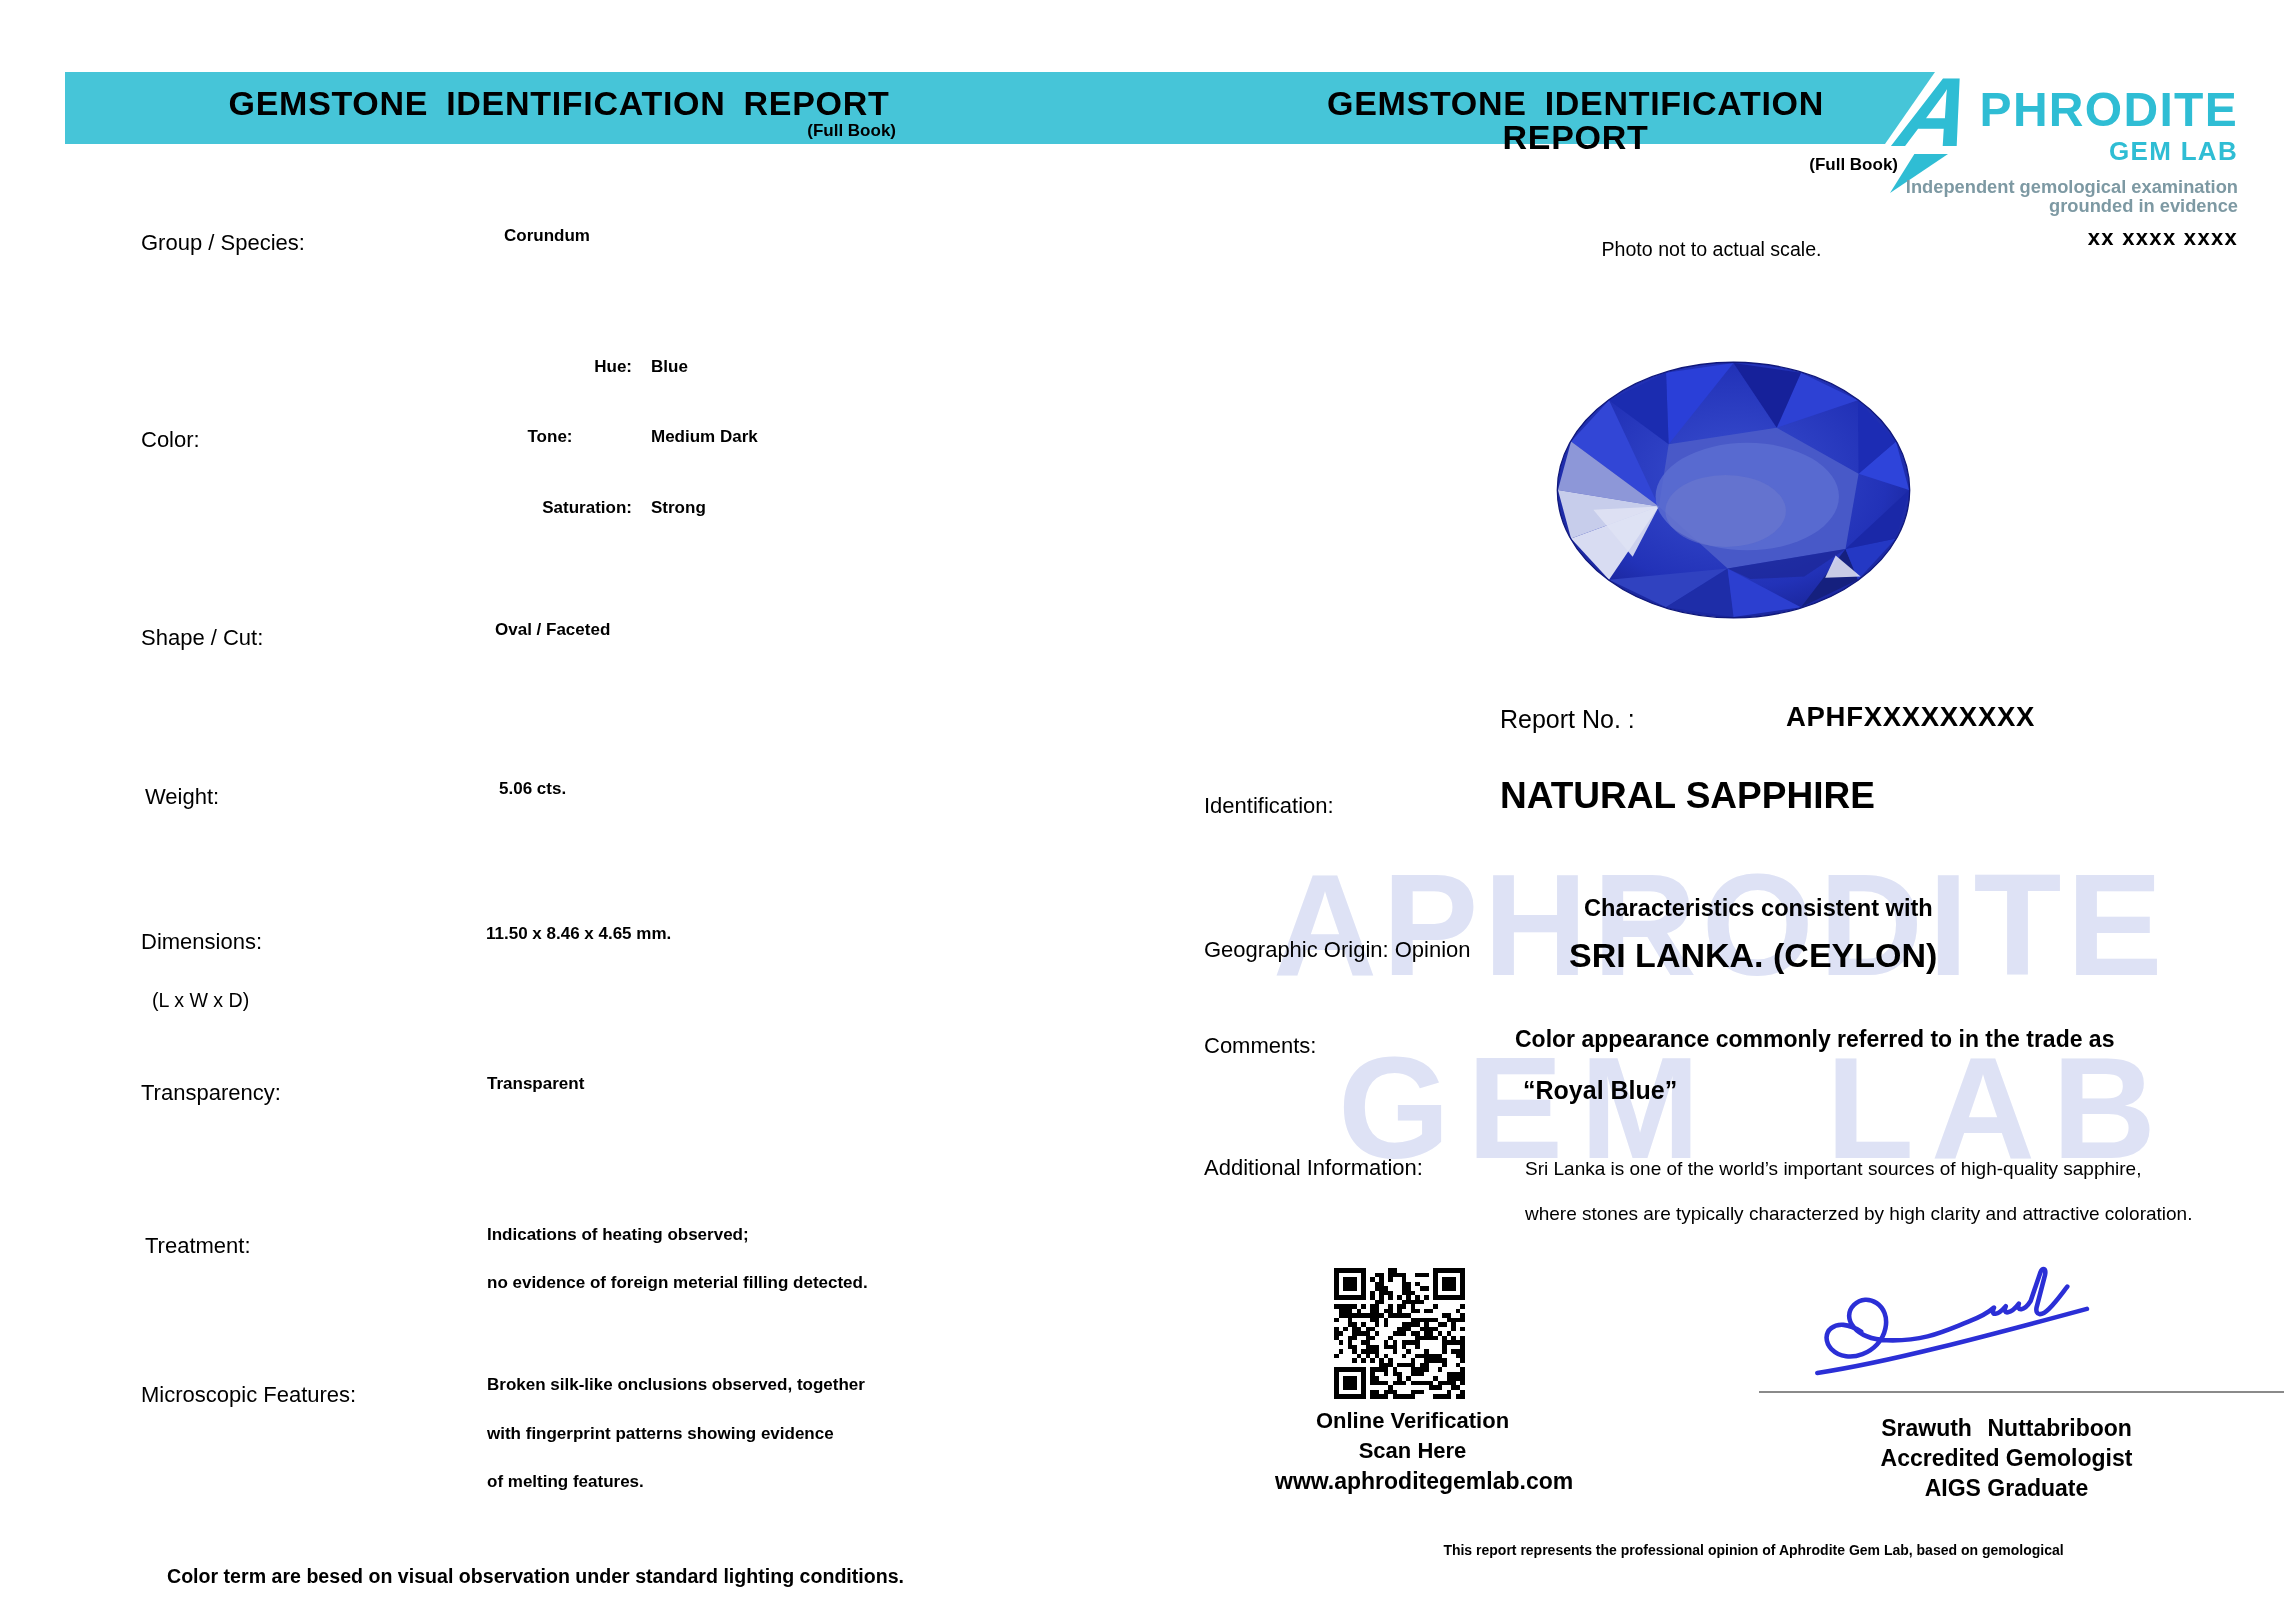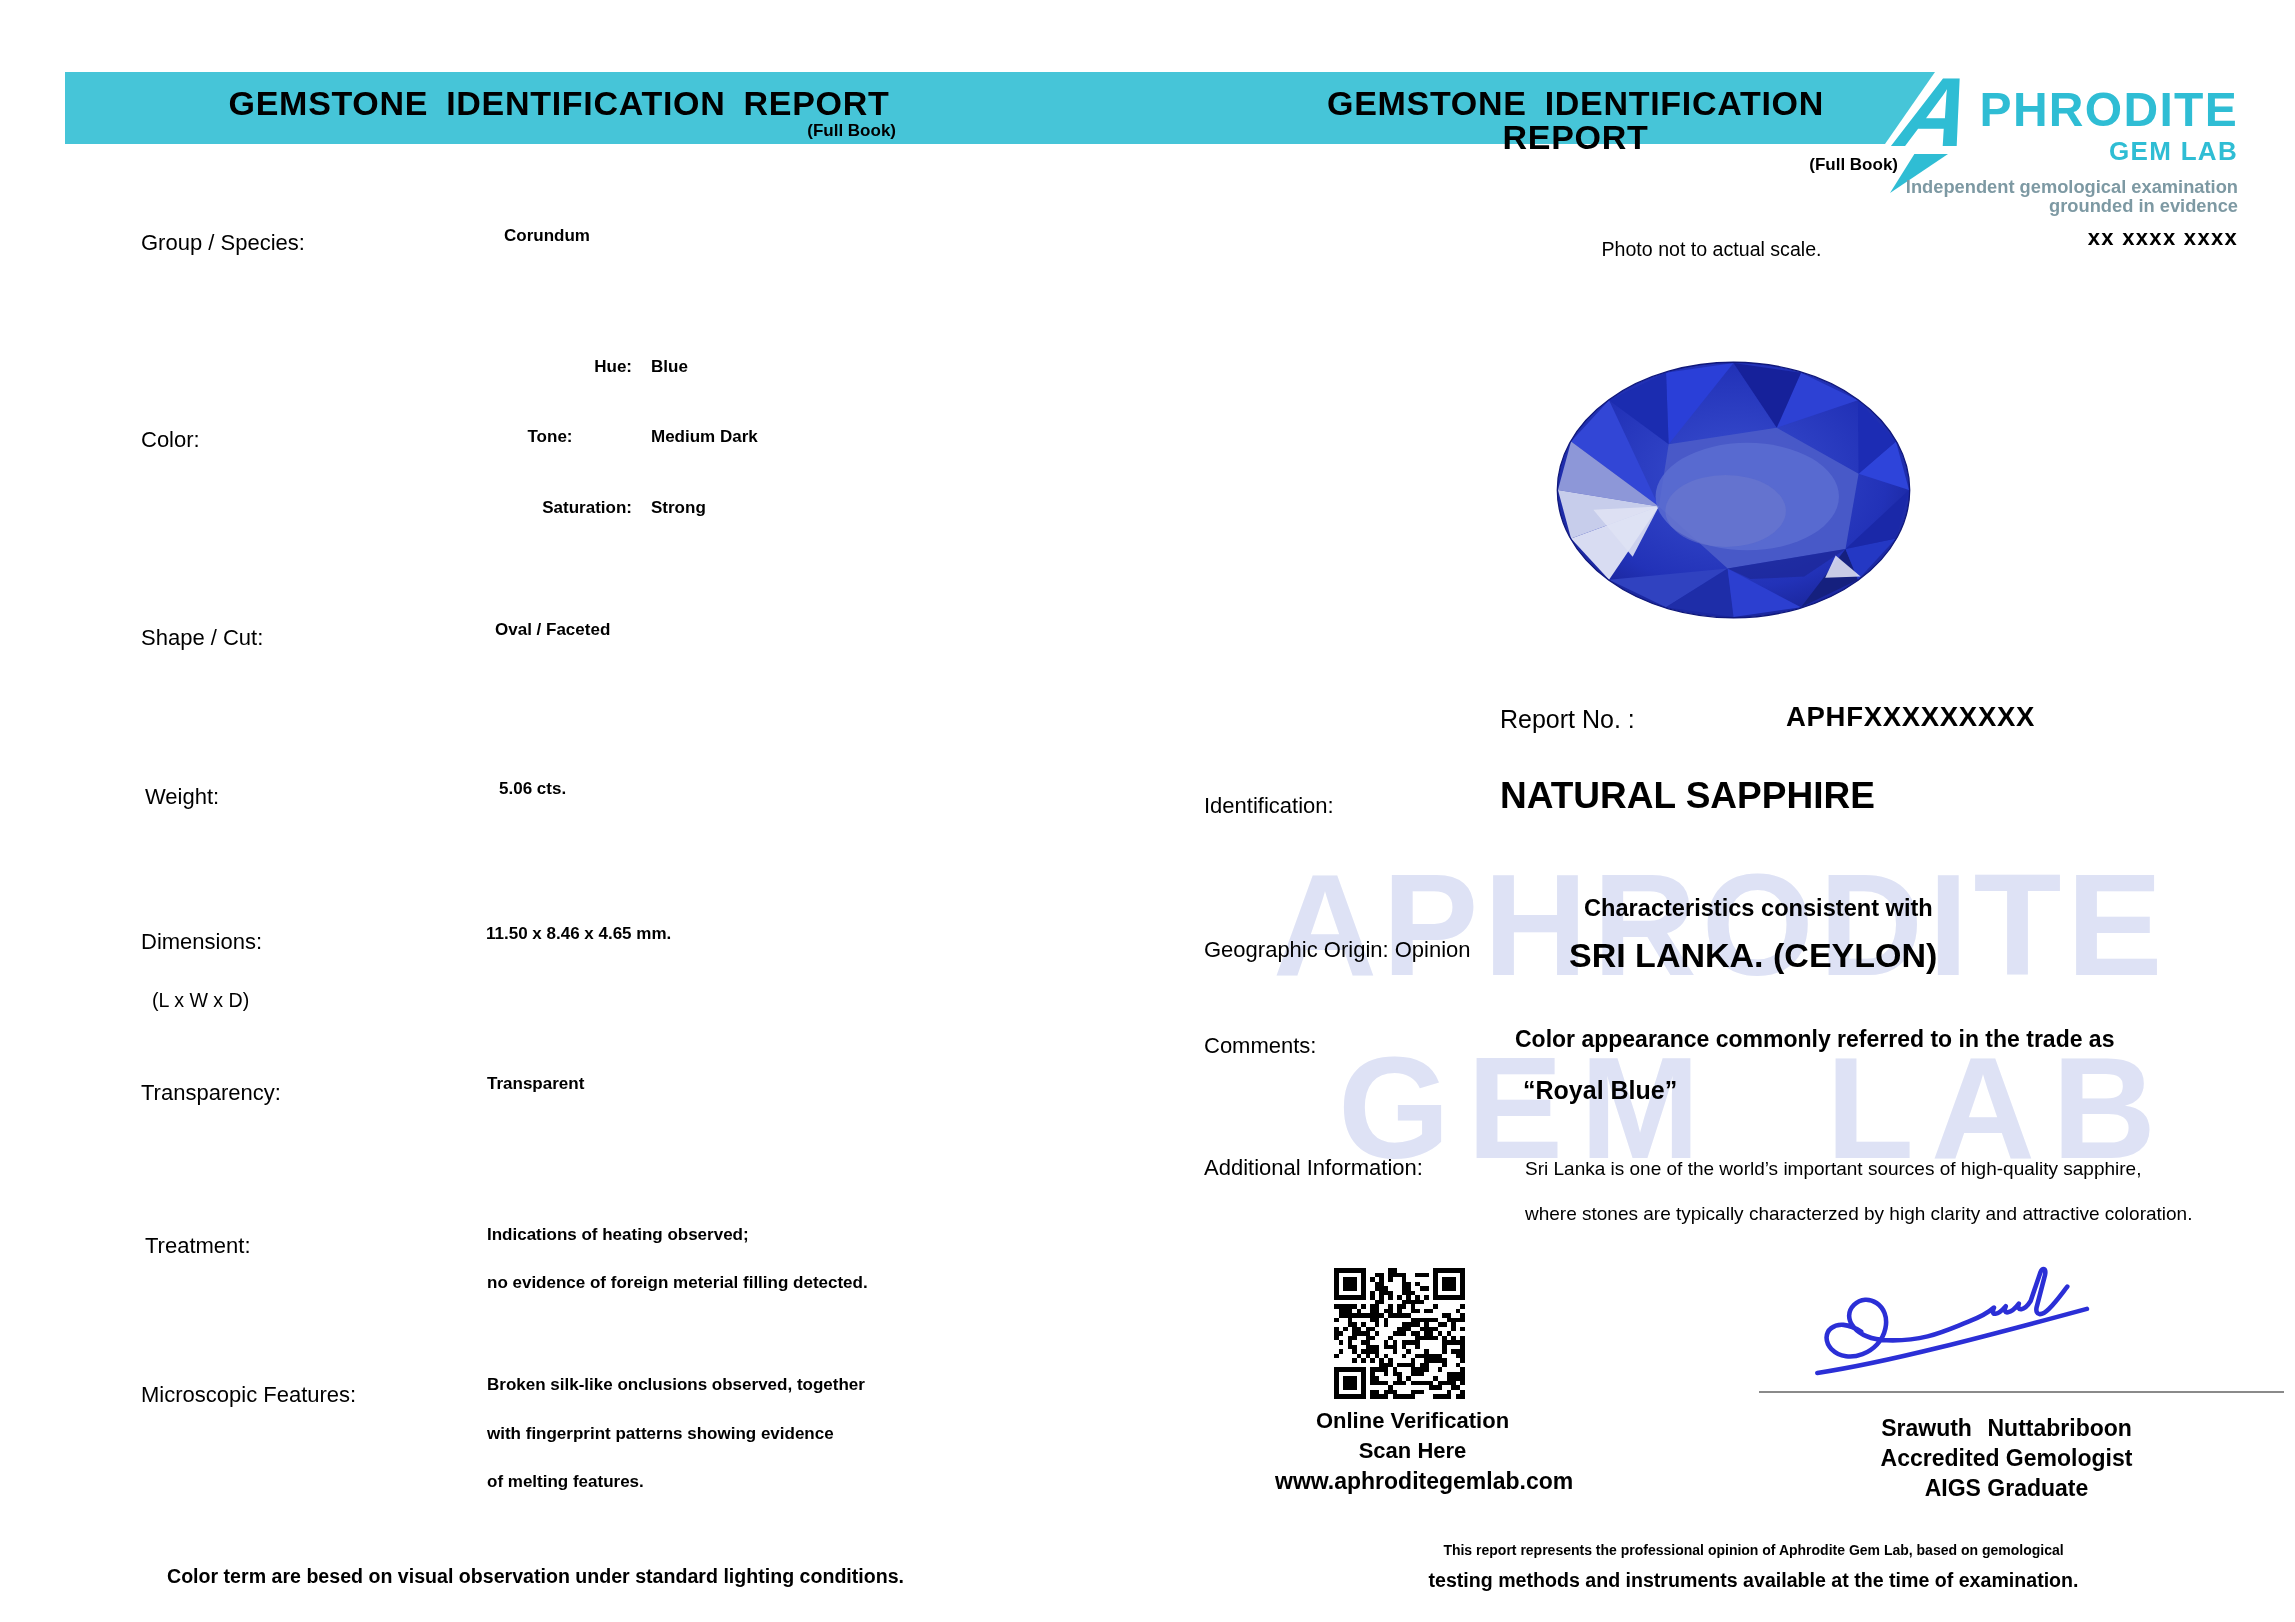--- a/index.html
+++ b/index.html
@@ -581,16 +581,15 @@
              C292,82 304,80 316,66 C310,80 324,78 336,62 C332,74 344,74 354,58
              L369,14 C372,6 378,8 376,18 L363,68 C361,80 370,82 382,70
              C394,58 402,46 410,36 M28,168 C135,152 285,112 440,70" fill="none" stroke="#2b2fd6" stroke-width="7" stroke-linecap="round" stroke-linejoin="round"></path>
   </svg>
   <div class="abs" style="left:1759px;top:1391px;width:525px;height:2px;background:#8a8a8a;"></div>
   <div class="abs ctr" style="left:1745px;top:1415px;width:523px;font-size:23px;font-weight:bold;word-spacing:9.2px;">Srawuth Nuttabriboon</div>
   <div class="abs ctr" style="left:1745px;top:1445px;width:523px;font-size:23px;font-weight:bold;">Accredited Gemologist</div>
   <div class="abs ctr" style="left:1745px;top:1475px;width:523px;font-size:23px;font-weight:bold;">AIGS Graduate</div>
 
   <div class="abs ctr" style="left:1230px;top:1542px;width:1047px;font-size:14px;font-weight:bold;">This report represents the professional opinion of Aphrodite Gem Lab, based on gemological</div>
-  <div class="abs ctr" style="left:1230px;top:1569px;width:1047px;font-size:19.6px;font-weight:bold;">testing methods and instruments available at the time of examination.</div>
 
 </div>
 
 
 </body></html>

